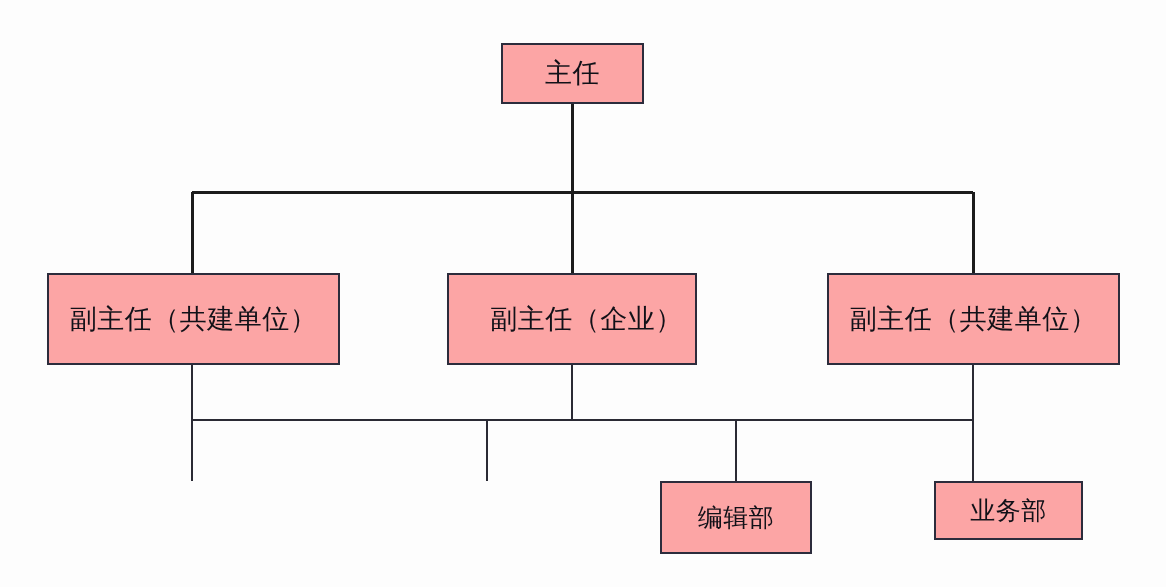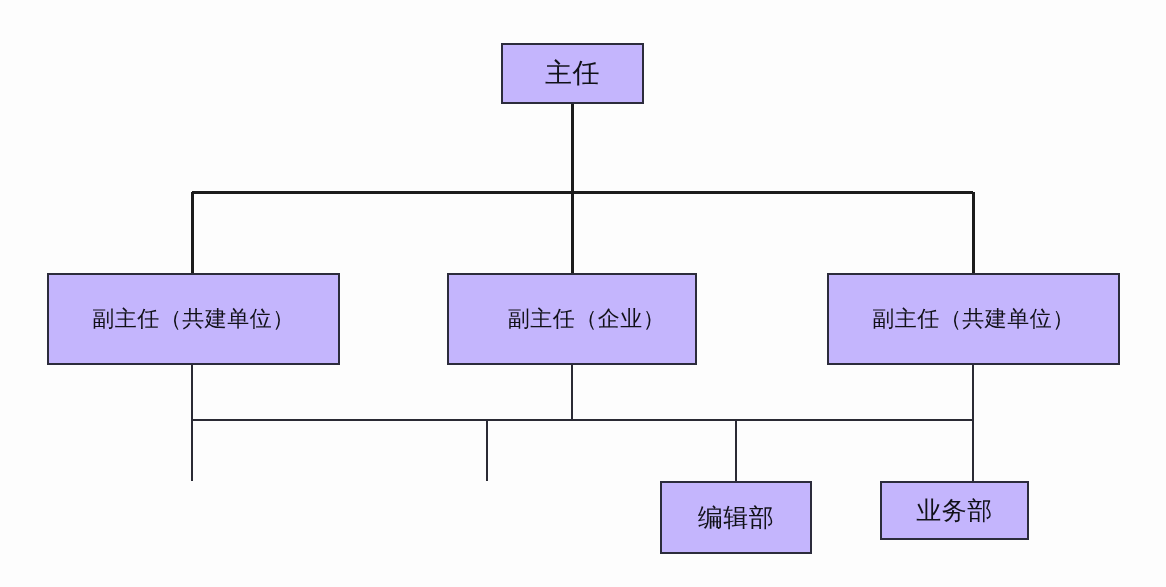--- a/index.html
+++ b/index.html
@@ -21,36 +21,36 @@
   #svg-layer {
     position: absolute;
     left: 0;
     top: 0;
     width: 1166px;
     height: 587px;
   }
   .node {
     position: absolute;
     box-sizing: border-box;
-    background: #c4b5fd;
+    background: #fca5a5;
     border: 2px solid #2c2c3c;
     display: flex;
     align-items: center;
     justify-content: center;
     color: #111118;
     letter-spacing: 0.5px;
     white-space: nowrap;
     z-index: 2;
   }
   .node-label {
     display: block;
     line-height: 1;
   }
   .lvl-1 .node-label { font-size: 27px; }
-  .lvl-2 .node-label { font-size: 22px; }
+  .lvl-2 .node-label { font-size: 27px; }
   .lvl-3 .node-label { font-size: 25px; }
 </style>
 </head>
 <body>
 
 <div id="canvas">
 
   <svg id="svg-layer" viewBox="0 0 1166 587" xmlns="http://www.w3.org/2000/svg">
     <g stroke="#1c1c1c" stroke-width="3" fill="none" shape-rendering="crispEdges">
 
@@ -92,17 +92,17 @@
   <div class="node lvl-2" style="left:827px; top:273px; width:293px; height:92px;">
     <span class="node-label">副主任（共建单位）</span>
   </div>
 
 
 
   <div class="node lvl-3" style="left:660px; top:481px; width:152px; height:73px;">
     <span class="node-label">编辑部</span>
   </div>
 
-  <div class="node lvl-3" style="left:880px; top:481px; width:149px; height:59px;">
+  <div class="node lvl-3" style="left:934px; top:481px; width:149px; height:59px;">
     <span class="node-label">业务部</span>
   </div>
 
 </div>
 
 </body></html>

